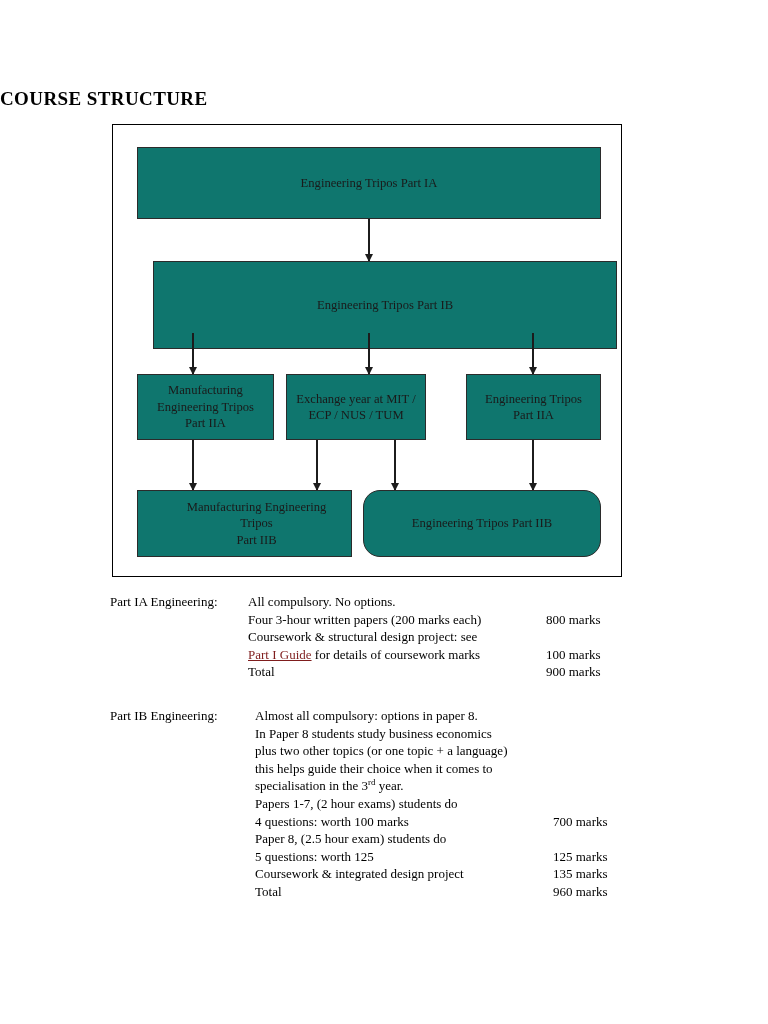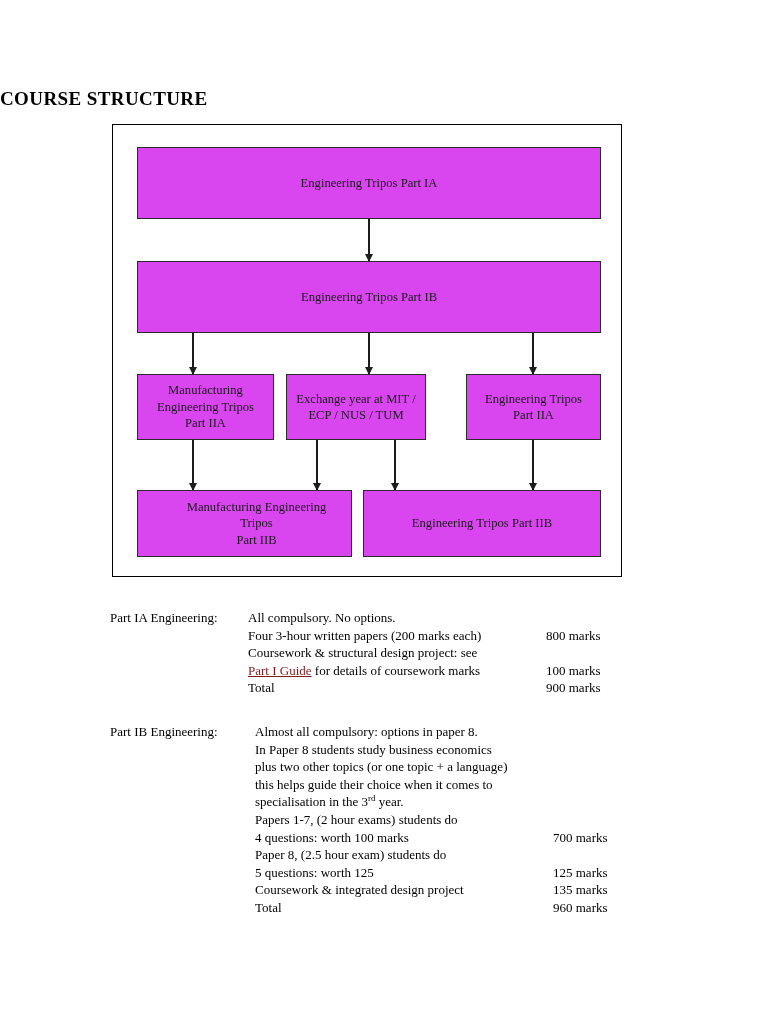--- a/index.html
+++ b/index.html
@@ -36,39 +36,39 @@
     width: 510px;
     height: 453px;
     border: 1.6px solid #000;
     box-sizing: border-box;
   }
 
   .node {
     position: absolute;
     border: 1.3px solid #2b2b2b;
     box-sizing: border-box;
-    background: #d946ef;
+    background: #0f766e;
     display: flex;
     align-items: center;
     justify-content: center;
     text-align: center;
     font-size: 12.6px;
     line-height: 16.5px;
     color: #1a1a1a;
   }
   .node .lines { width: 100%; padding: 0 6px; box-sizing: border-box; }
 
   
   #node-ia      { left: 24px;  top: 22px;  width: 464px; height: 72px; }
-  #node-ib      { left: 24px;  top: 136px; width: 464px; height: 72px; }
+  #node-ib      { left: 40px;  top: 136px; width: 464px; height: 88px; }
   #node-mfg-iia { left: 24px;  top: 249px; width: 137px; height: 66px; }
   #node-exchange{ left: 173px; top: 249px; width: 140px; height: 66px; }
   #node-eng-iia { left: 353px; top: 249px; width: 135px; height: 66px; }
   #node-mfg-iib { left: 24px;  top: 365px; width: 215px; height: 67px; padding-left: 24px; }
-  #node-eng-iib { left: 250px; top: 365px; width: 238px; height: 67px; }
+  #node-eng-iib { left: 250px; top: 365px; width: 238px; height: 67px; border-radius: 17px; }
 
   
   .arrow {
     position: absolute;
     width: 1.6px;
     background: #1c1c1c;
   }
   .arrow::after {
     content: "";
     position: absolute;
@@ -91,21 +91,21 @@
   
   #arrow-mfgiia-mfgiib    { left: 79px;  top: 315px; height: 50px; }
   #arrow-exchange-mfgiib  { left: 203px; top: 315px; height: 50px; }
   #arrow-exchange-engiib  { left: 281px; top: 315px; height: 50px; }
   #arrow-engiia-engiib    { left: 419px; top: 315px; height: 50px; }
 
   
   #notes {
     position: absolute;
     left: 0;
-    top: 609px;
+    top: 593px;
     width: 768px;
     font-size: 13px;
     line-height: 17.6px;
   }
   .note-block { position: relative; }
   .note-block + .note-block { margin-top: 26px; padding-left: 7px; }
 
   .note-label {
     position: absolute;
     left: 110px;

